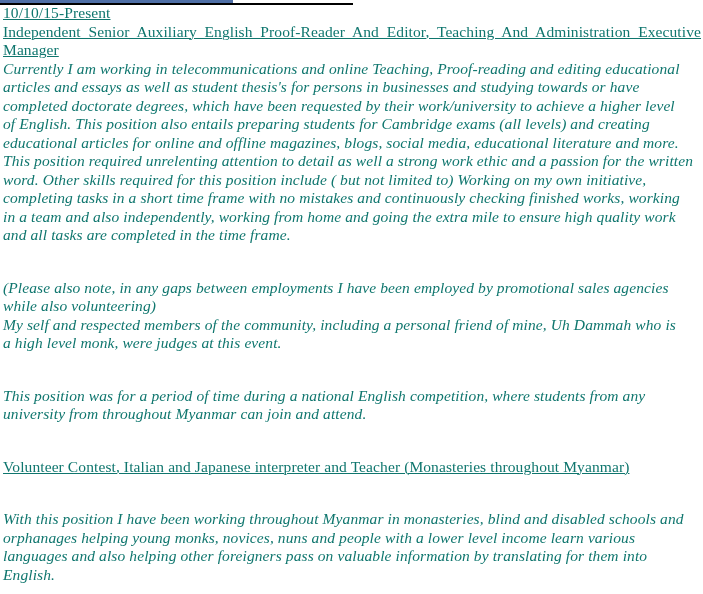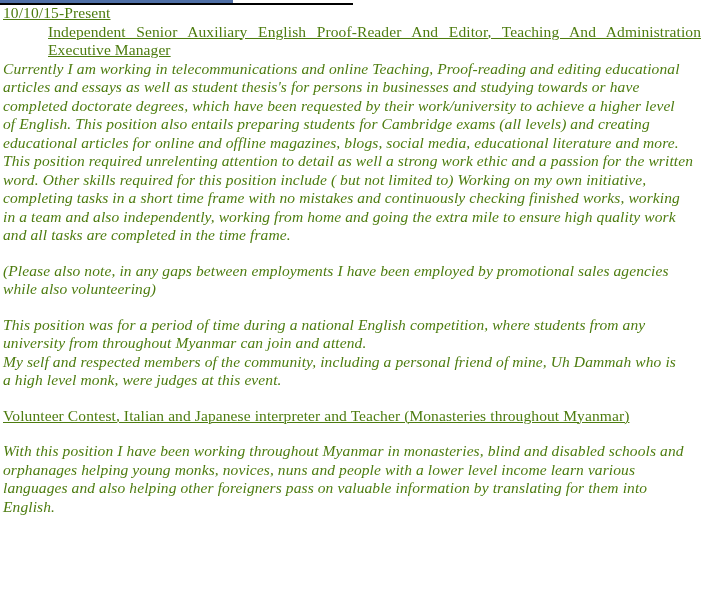--- a/index.html
+++ b/index.html
@@ -14,21 +14,21 @@
   }
   .page {
     position: relative;
     box-sizing: border-box;
     width: 703px;
     height: 594px;
     padding: 4px 2px 0 3px;
     font-family: "Liberation Serif", "DejaVu Serif", serif;
     font-size: 15.5px;
     line-height: 18.5px;
-    color: #4d7c0f;
+    color: #0f766e;
     letter-spacing: 0.1px;
   }
   .bar-blue {
     position: absolute;
     top: 0;
     left: 0;
     width: 233px;
     height: 3px;
     background: #4f6fa6;
   }
@@ -36,22 +36,22 @@
     position: absolute;
     top: 3px;
     left: 0;
     width: 353px;
     height: 2px;
     background: #000000;
   }
   .para { margin: 0; }
   .pre { white-space: pre; font-style: italic; }
   .u { text-decoration: underline; text-decoration-thickness: 1px; }
-  .justify { text-align: justify; margin-left: 45px; }
-  .gap { margin-top: 17px; }
+  .justify { text-align: justify; }
+  .gap { margin-top: 34px; }
 </style>
 </head>
 <body>
 
 <div class="page">
 
   <div class="bar-blue"></div>
   <div class="bar-black"></div>
 
   <div class="para u">10/10/15-Present</div>
@@ -66,25 +66,25 @@
 This position required unrelenting attention to detail as well a strong work ethic and a passion for the written
 word. Other skills required for this position include ( but not limited to) Working on my own initiative,
 completing tasks in a short time frame with no mistakes and continuously checking finished works, working
 in a team and also independently, working from home and going the extra mile to ensure high quality work
 and all tasks are completed in the time frame.</div>
 
   <div class="para pre gap">(Please also note, in any gaps between employments I have been employed by promotional sales agencies
 while also volunteering)</div>
 
 
+  <div class="para pre">My self and respected members of the community, including a personal friend of mine, Uh Dammah who is
+a high level monk, were judges at this event.</div>
+
   <div class="para pre gap">This position was for a period of time during a national English competition, where students from any
 university from throughout Myanmar can join and attend.</div>
-
-  <div class="para pre">My self and respected members of the community, including a personal friend of mine, Uh Dammah who is
-a high level monk, were judges at this event.</div>
 
 
   <div class="para u gap">Volunteer Contest, Italian and Japanese interpreter and Teacher (Monasteries throughout Myanmar)</div>
 
   <div class="para pre gap">With this position I have been working throughout Myanmar in monasteries, blind and disabled schools and
 orphanages helping young monks, novices, nuns and people with a lower level income learn various
 languages and also helping other foreigners pass on valuable information by translating for them into
 English.</div>
 
 </div>

